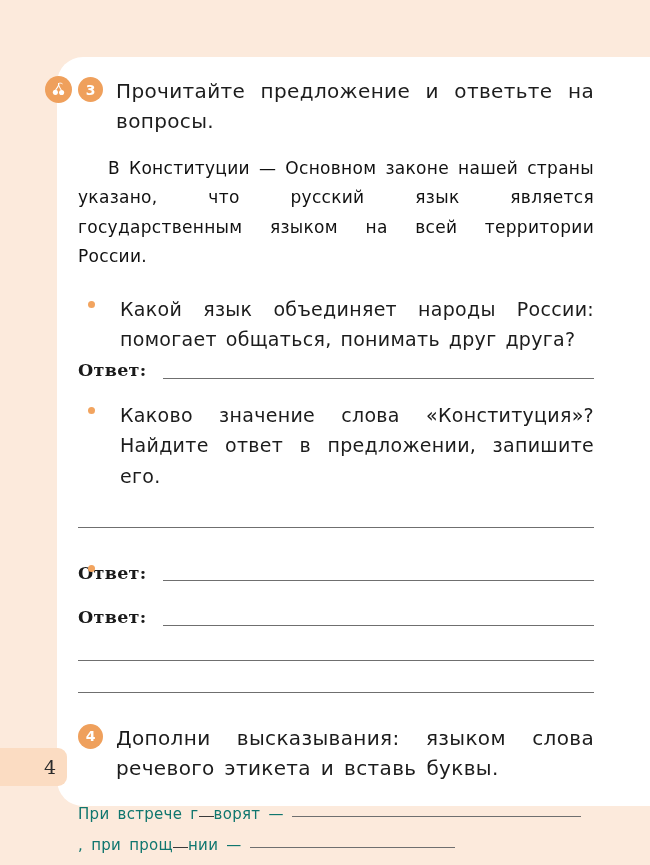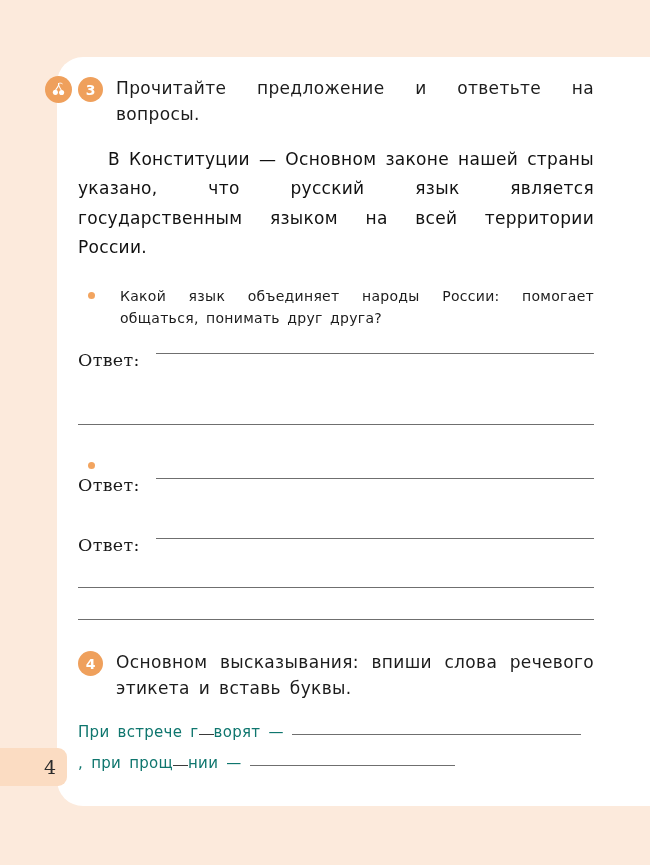--- a/index.html
+++ b/index.html
@@ -86,21 +86,21 @@
     font-size: 14px;
     font-weight: bold;
     display: flex;
     align-items: center;
     justify-content: center;
     margin-right: 13px;
     margin-top: 1px;
     font-family: "DejaVu Sans", sans-serif;
   }
   .task-title {
-    font-size: 17px;
+    font-size: 20px;
     color: #1c1c1c;
     line-height: 1.5;
     text-align: justify;
     flex: 1;
     letter-spacing: 0.35px;
     word-spacing: 3.2px;
   }
 
   
   .reading {
@@ -113,42 +113,44 @@
     text-indent: 30px;
     letter-spacing: 0.3px;
     word-spacing: 3px;
     hyphens: manual;
   }
 
   
   .bullet-row {
     position: relative;
     padding-left: 42px;
-    font-size: 14px;
+    font-size: 19px;
     line-height: 1.62;
     color: #1c1c1c;
     text-align: justify;
     text-align-last: left;
     letter-spacing: 0.3px;
     word-spacing: 2.6px;
   }
   .bullet-row .dot {
     position: absolute;
     left: 10px;
     top: 7px;
     width: 7px;
     height: 7px;
     border-radius: 50%;
     background: #f2a45f;
   }
 
   
   .answer-row {
     display: flex;
-    margin-top: 22px;
+    align-items: flex-end;
+    margin-top: 7px;
+    font-weight: bold;
   }
   .answer-label {
     font-family: "DejaVu Serif", serif;
     font-size: 17.5px;
     color: #1a1a1a;
     letter-spacing: 0.3px;
     line-height: 1;
     padding-bottom: 2px;
     white-space: nowrap;
   }
@@ -235,20 +237,24 @@
     <span class="dot"></span>
     <span>Какой язык объединяет народы России: помогает общаться, понимать друг друга?</span>
   </div>
   <div class="answer-row">
     <span class="answer-label">Ответ:</span>
     <span class="answer-line"></span>
   </div>
 
   <div class="sp-18"></div>
 
+  <div class="bullet-row">
+    <span class="dot"></span>
+    <span>Каково значение слова «Конституция»? Найдите ответ в предложении, запишите его.</span>
+  </div>
   <div class="sp-34"></div>
   <div class="write-line"></div>
 
   <div class="sp-30"></div>
 
   <div class="bullet-row">
     <span class="dot"></span>
   </div>
   <div class="answer-row">
     <span class="answer-label">Ответ:</span>
@@ -264,21 +270,21 @@
 
   <div class="sp-30"></div>
   <div class="write-line"></div>
   <div class="sp-30"></div>
   <div class="write-line"></div>
 
   <div class="sp-30"></div>
 
   <div class="task-head">
     <span class="badge-num">4</span>
-    <span class="task-title">Основном высказывания: впиши слова речевого этикета и вставь буквы.</span>
+    <span class="task-title">Дополни высказывания: языком слова речевого этикета и вставь буквы.</span>
   </div>
 
   <div class="sp-16"></div>
 
   <div class="fill-sentence">
     <span class="seg">При встрече г</span><span class="blank-tiny"></span><span class="seg">ворят —</span>
     <span class="blank-long"></span><span class="blank-short"></span><span class="seg">, при прощ</span><span class="blank-tiny"></span><span class="seg">нии —</span>
     <span class="blank-long"></span>
   </div>
 

